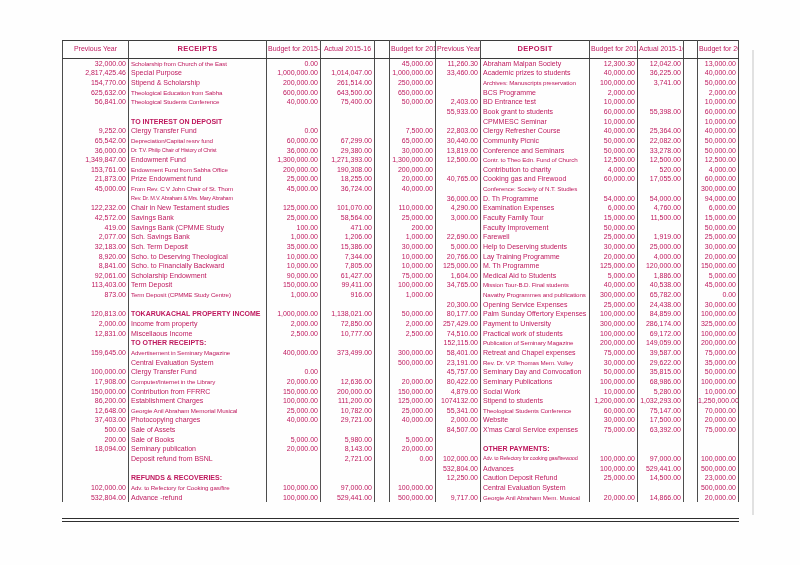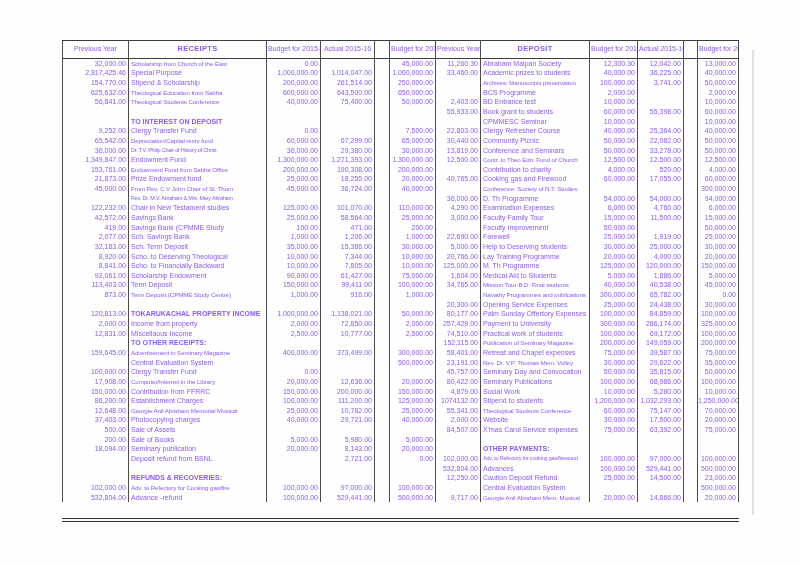--- a/index.html
+++ b/index.html
@@ -1,18 +1,18 @@
 <!DOCTYPE html>
 <html><head>
 <meta charset="utf-8">
 <style>
   html,body { margin:0; padding:0; background:#ffffff; }
   .page {
     position:relative; width:800px; height:565px; background:#fefefe;
-    font-family:"Liberation Sans", sans-serif; color:#8b5cf6; overflow:hidden;
+    font-family:"Liberation Sans", sans-serif; color:#be185d; overflow:hidden;
   }
   table.budget {
     position:absolute; left:62px; top:40px; width:676px;
     border-collapse:collapse; table-layout:fixed;
     border-left:1px solid #4c4c4c;
   }
   table.budget th, table.budget td {
     border-right:1px solid #4c4c4c;
     overflow:hidden; white-space:nowrap;
   }

